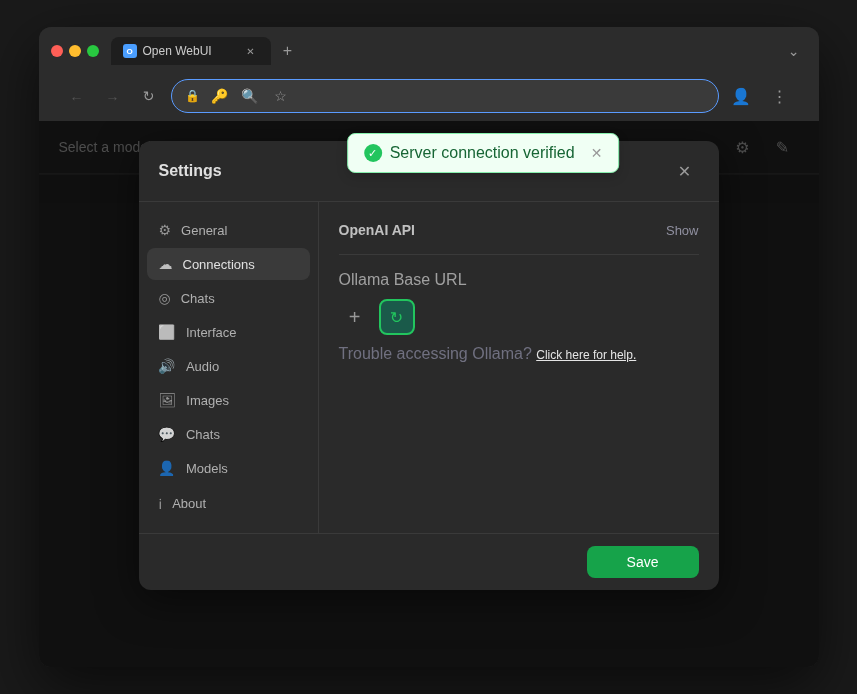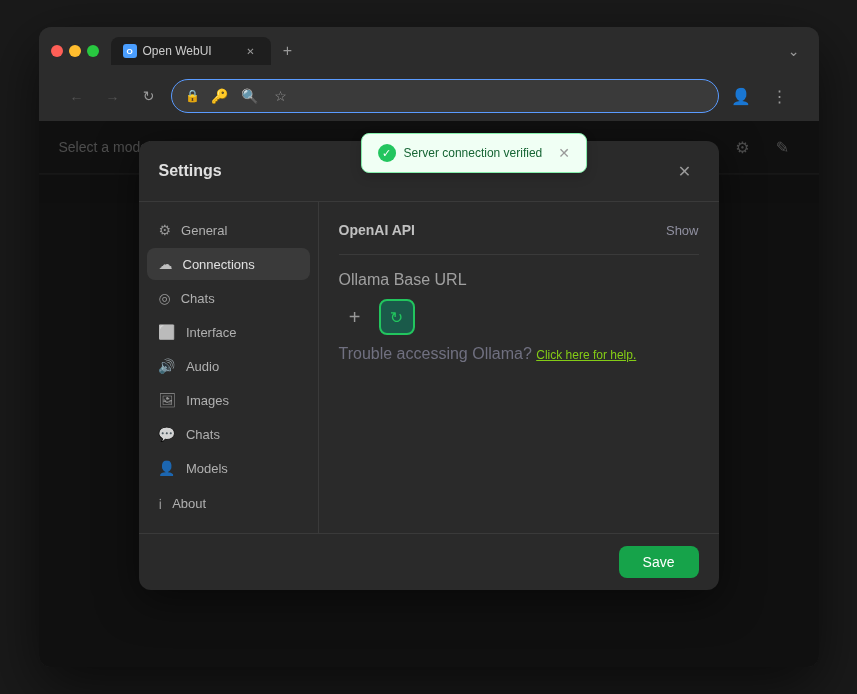--- a/index.html
+++ b/index.html
@@ -275,21 +275,21 @@
       background: #22c55e;
       border-radius: 50%;
       display: flex;
       align-items: center;
       justify-content: center;
       color: white;
       font-size: 11px;
       flex-shrink: 0;
     }
     .toast-text {
-      font-size: 12px;
+      font-size: 16px;
       color: #166534;
       font-weight: 500;
     }
     .toast-close {
       margin-left: 8px;
       color: #999;
       font-size: 14px;
       cursor: pointer;
     }
     
@@ -387,37 +387,37 @@
       border: 2px solid #22c55e;
       border-radius: 8px;
       display: flex;
       align-items: center;
       justify-content: center;
       color: #22c55e;
       font-size: 16px;
       cursor: pointer;
     }
     .help-link {
-      color: #84cc16;
+      color: #e5e5e5;
       text-decoration: underline;
       cursor: pointer;
       font-size: 12px;
     }
     .modal-footer {
       display: flex;
       justify-content: flex-end;
       padding: 12px 20px;
       border-top: 1px solid #3a3a3a;
     }
     .save-btn {
       background: #16a34a;
       color: white;
       border: none;
       border-radius: 8px;
-      padding: 8px 24px;
+      padding: 8px 40px;
       font-size: 14px;
       font-weight: 500;
       cursor: pointer;
     }
     .bottom-bar {
       padding: 8px;
       text-align: center;
       font-size: 11px;
       color: #505060;
       border-top: 1px solid #2a2a2a;

